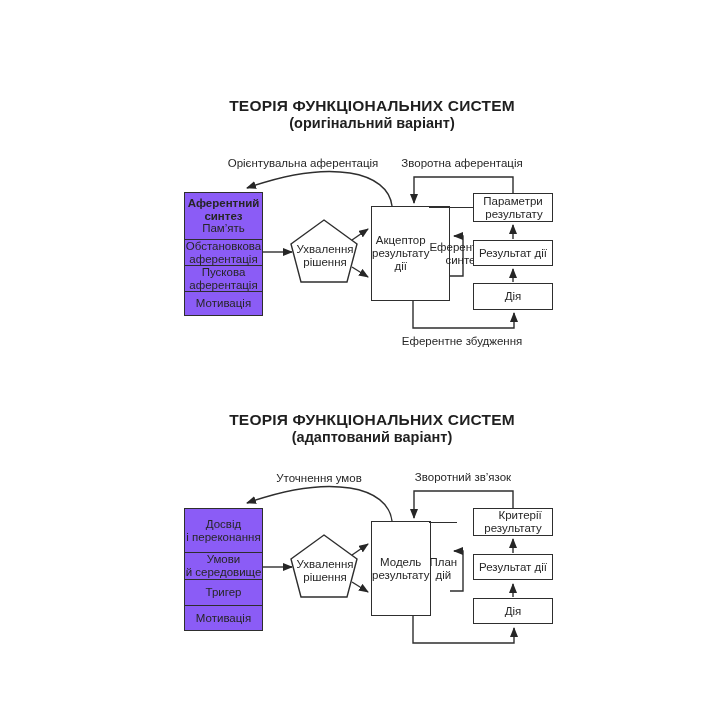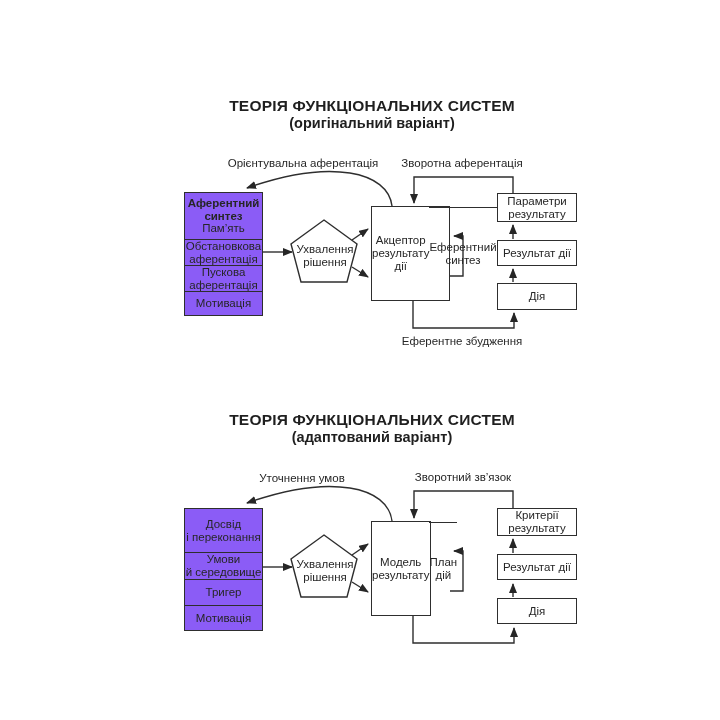--- a/index.html
+++ b/index.html
@@ -19,22 +19,22 @@
     position:absolute;left:22px;width:700px;text-align:center;
     font-weight:bold;color:#1f1f1f;line-height:1.1;
   }
   .dia-title .t1{font-size:15.5px;letter-spacing:.2px;display:block;}
   .dia-title .t2{font-size:14.5px;display:block;margin-top:2px;}
   
   .connectors{position:absolute;left:0;top:0;width:720px;height:720px;}
   
   .box{
     position:absolute;box-sizing:border-box;border:1.4px solid #2e2e2e;background:#fff;
-    display:flex;align-items:center;justify-content:center;text-align:center;
-    font-size:11.5px;line-height:1.12;white-space:pre-line;color:#262626;margin-left:24px;
+    display:flex;align-items:center;justify-content:center;text-align:right;
+    font-size:11.5px;line-height:1.12;white-space:pre-line;color:#262626;
   }
   
   .stack{position:absolute;box-sizing:border-box;border:1.4px solid #2e2e2e;background:#8b5cf6;
     display:flex;flex-direction:column;}
   .stack .cell{
     box-sizing:border-box;display:flex;flex-direction:column;align-items:center;justify-content:center;
     text-align:center;font-size:11.5px;line-height:1.12;white-space:pre-line;color:#262626;
   }
   .stack .cell + .cell{border-top:1.4px solid #2e2e2e;}
   .stack .cell .bold{font-weight:bold;}
@@ -129,21 +129,21 @@
   <div class="box" style="left:473px;top:193px;width:80px;height:29px">Параметри
 результату</div>
   <div class="box" style="left:473px;top:240px;width:80px;height:26px">Результат дії</div>
   <div class="box" style="left:473px;top:283px;width:80px;height:27px">Дія</div>
 
   <div class="dia-title" style="top:411px">
     <span class="t1">ТЕОРІЯ ФУНКЦІОНАЛЬНИХ СИСТЕМ</span>
     <span class="t2">(адаптований варіант)</span>
   </div>
 
-  <div class="flabel" style="left:302px;top:472px">Уточнення умов</div>
+  <div class="flabel" style="left:319px;top:472px">Уточнення умов</div>
   <div class="flabel" style="left:463px;top:471px">Зворотний зв’язок</div>
 
   <div class="stack" style="left:184px;top:508px;width:79px;height:123px">
     <div class="cell" style="height:43px">Досвід
 і переконання</div>
     <div class="cell" style="height:27px">Умови
 й середовище</div>
     <div class="cell" style="height:26px">Тригер</div>
     <div class="cell" style="flex:1">Мотивація</div>
   </div>

